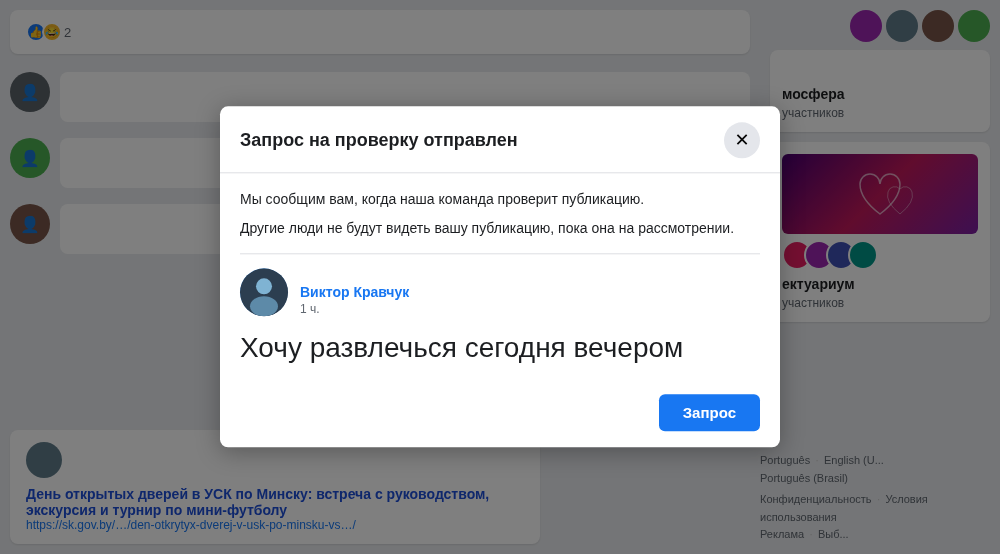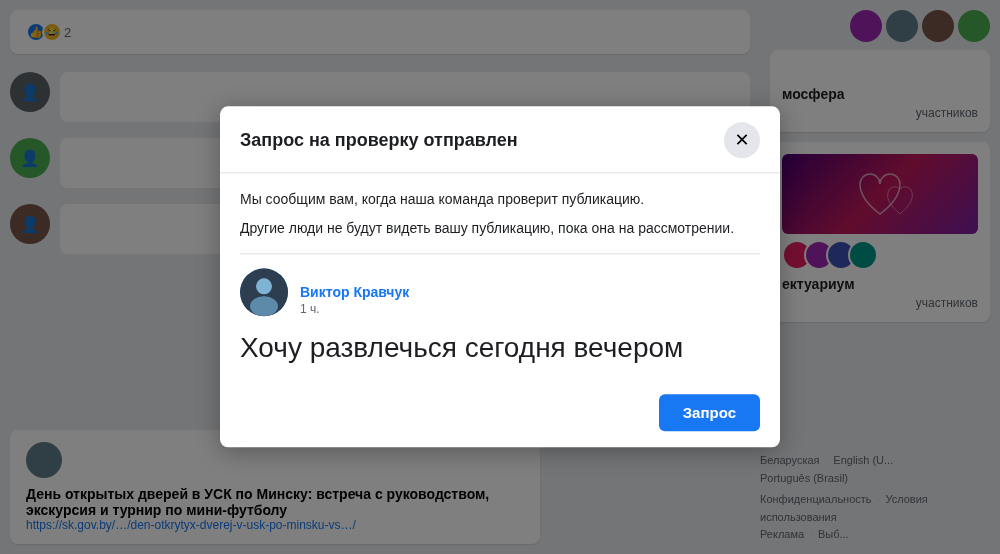--- a/index.html
+++ b/index.html
@@ -109,21 +109,20 @@
       font-weight: 600;
       font-size: 14px;
       color: #1c1e21;
       margin-bottom: 4px;
       margin-top: 24px;
     }
 
     .sidebar-group-sub {
       font-size: 12px;
       color: #606770;
-      text-align: right;
     }
 
     .sidebar-image {
       width: 100%;
       height: 80px;
       border-radius: 6px;
       background: linear-gradient(135deg, #4a0072, #c2185b, #7b1fa2);
       margin-bottom: 6px;
       position: relative;
       overflow: hidden;
@@ -167,21 +166,21 @@
     .bottom-post-user {
       display: flex;
       align-items: center;
       gap: 10px;
       margin-bottom: 8px;
     }
 
     .bottom-post-title {
       font-size: 14px;
       font-weight: 600;
-      color: #000000;
+      color: #1d4ed8;
     }
 
     .bottom-post-link {
       font-size: 12px;
       color: #1877f2;
     }
 
     
     .footer-links {
       position: absolute;
@@ -407,21 +406,21 @@
       <div class="avatar-small" style="background:#9c27b0;"></div>
       <div class="avatar-small" style="background:#3f51b5;"></div>
       <div class="avatar-small" style="background:#009688;"></div>
     </div>
     <div class="sidebar-group-title" style="margin-top:6px;">ектуариум</div>
     <div class="sidebar-group-sub">участников</div>
   </div>
 
   <div class="footer-links">
     <div class="footer-lang-links">
-      <span style="cursor:pointer;">Беларуская</span>
+      <span style="cursor:pointer;">Português</span>
       <span class="footer-separator"> · </span>
       <span style="cursor:pointer;">English (U...</span>
       <br>
       <span style="cursor:pointer;">Português (Brasil)</span>
     </div>
     <div class="footer-lang-links" style="margin-top:4px;">
       <span style="cursor:pointer;">Конфиденциальность</span>
       <span class="footer-separator"> · </span>
       <span style="cursor:pointer;">Условия использования</span>
       <br>

